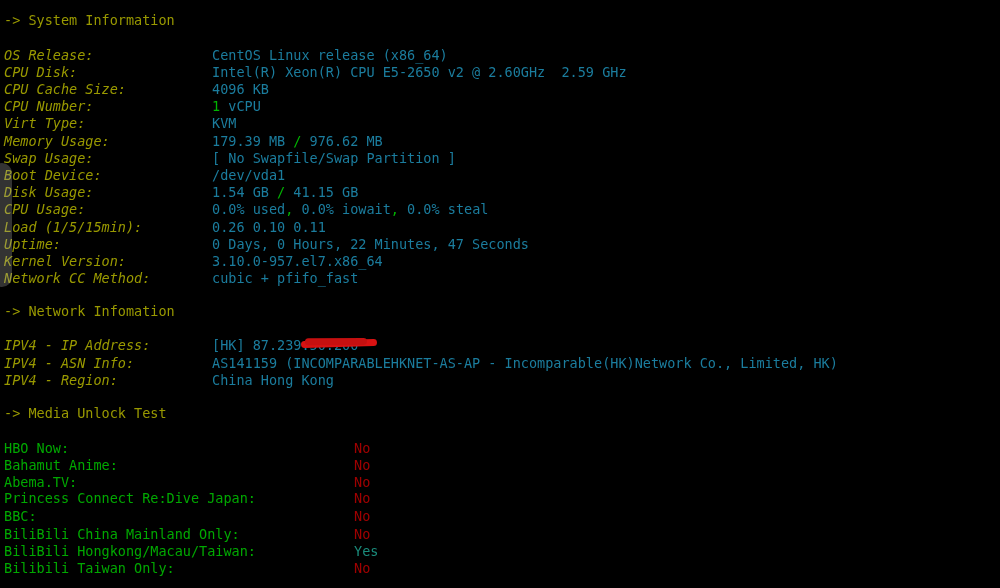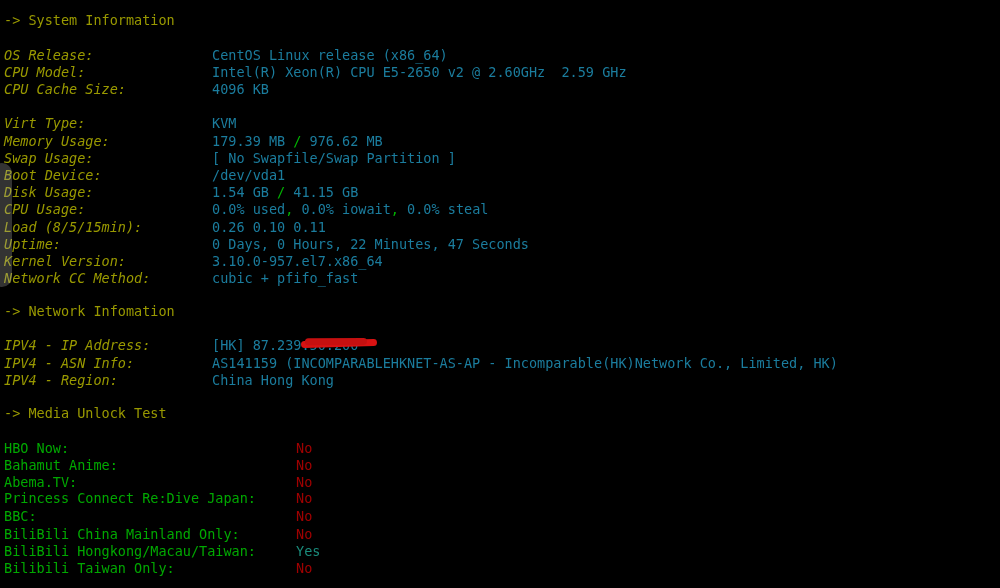--- a/index.html
+++ b/index.html
@@ -39,21 +39,21 @@
   .medialabel { color: #00a800; }
   .no         { color: #a00000; }
   .yes        { color: #1a8c7c; }
   .lbl-col {
     display: inline-block;
     width: 208px;
     font-style: italic;
   }
   .media-lbl-col {
     display: inline-block;
-    width: 292px;
+    width: 350px;
   }
   
   .scrollbar-thumb {
     position: absolute;
     left: -8px;
     top: 163px;
     width: 20px;
     height: 124px;
     border-radius: 10px;
     background: rgba(170,170,170,0.30);
@@ -96,38 +96,39 @@
 </style>
 </head>
 <body>
 
 <div class="terminal">
 
   <div class="line hdr" style="top:12px">-&gt; System Information</div>
 
   <div class="line" style="top:47px"><span class="label lbl-col">OS Release:</span><span class="val">CentOS Linux release (x86_64)</span></div>
 
-  <div class="line" style="top:64px"><span class="label lbl-col">CPU Model:</span><span class="val">Intel(R) Xeon(R) CPU E5-2650 v2 @ 2.60GHz  2.59 GHz</span></div>
+  <div class="line" style="top:64px"><span class="label lbl-col">CPU Disk:</span><span class="val">Intel(R) Xeon(R) CPU E5-2650 v2 @ 2.60GHz  2.59 GHz</span></div>
 
   <div class="line" style="top:81px"><span class="label lbl-col">CPU Cache Size:</span><span class="val">4096 KB</span></div>
 
+  <div class="line" style="top:98px"><span class="label lbl-col">CPU Number:</span><span class="green">1</span><span class="val"> vCPU</span></div>
 
   <div class="line" style="top:115px"><span class="label lbl-col">Virt Type:</span><span class="val">KVM</span></div>
 
   <div class="line" style="top:133px"><span class="label lbl-col">Memory Usage:</span><span class="val">179.39 MB</span><span class="green"> / </span><span class="val">976.62 MB</span></div>
 
   <div class="line" style="top:150px"><span class="label lbl-col">Swap Usage:</span><span class="val">[ No Swapfile/Swap Partition ]</span></div>
 
   <div class="line" style="top:167px"><span class="label lbl-col">Boot Device:</span><span class="val">/dev/vda1</span></div>
 
   <div class="line" style="top:184px"><span class="label lbl-col">Disk Usage:</span><span class="val">1.54 GB</span><span class="green"> / </span><span class="val">41.15 GB</span></div>
 
   <div class="line" style="top:201px"><span class="label lbl-col">CPU Usage:</span><span class="val">0.0% used</span><span class="green">,</span><span class="val"> 0.0% iowait</span><span class="green">,</span><span class="val"> 0.0% steal</span></div>
 
-  <div class="line" style="top:219px"><span class="label lbl-col">Load (8/5/15min):</span><span class="val">0.26 0.10 0.11</span></div>
+  <div class="line" style="top:219px"><span class="label lbl-col">Load (1/5/15min):</span><span class="val">0.26 0.10 0.11</span></div>
 
   <div class="line" style="top:236px"><span class="label lbl-col">Uptime:</span><span class="val">0 Days, 0 Hours, 22 Minutes, 47 Seconds</span></div>
 
   <div class="line" style="top:253px"><span class="label lbl-col">Kernel Version:</span><span class="val">3.10.0-957.el7.x86_64</span></div>
 
   <div class="line" style="top:270px"><span class="label lbl-col">Network CC Method:</span><span class="val">cubic + pfifo_fast</span></div>
 
   <div class="line hdr" style="top:303px">-&gt; Network Infomation</div>
 
   <div class="line" style="top:337px"><span class="label lbl-col">IPV4 - IP Address:</span><span class="val">[HK] 87.239.50.200</span></div>

